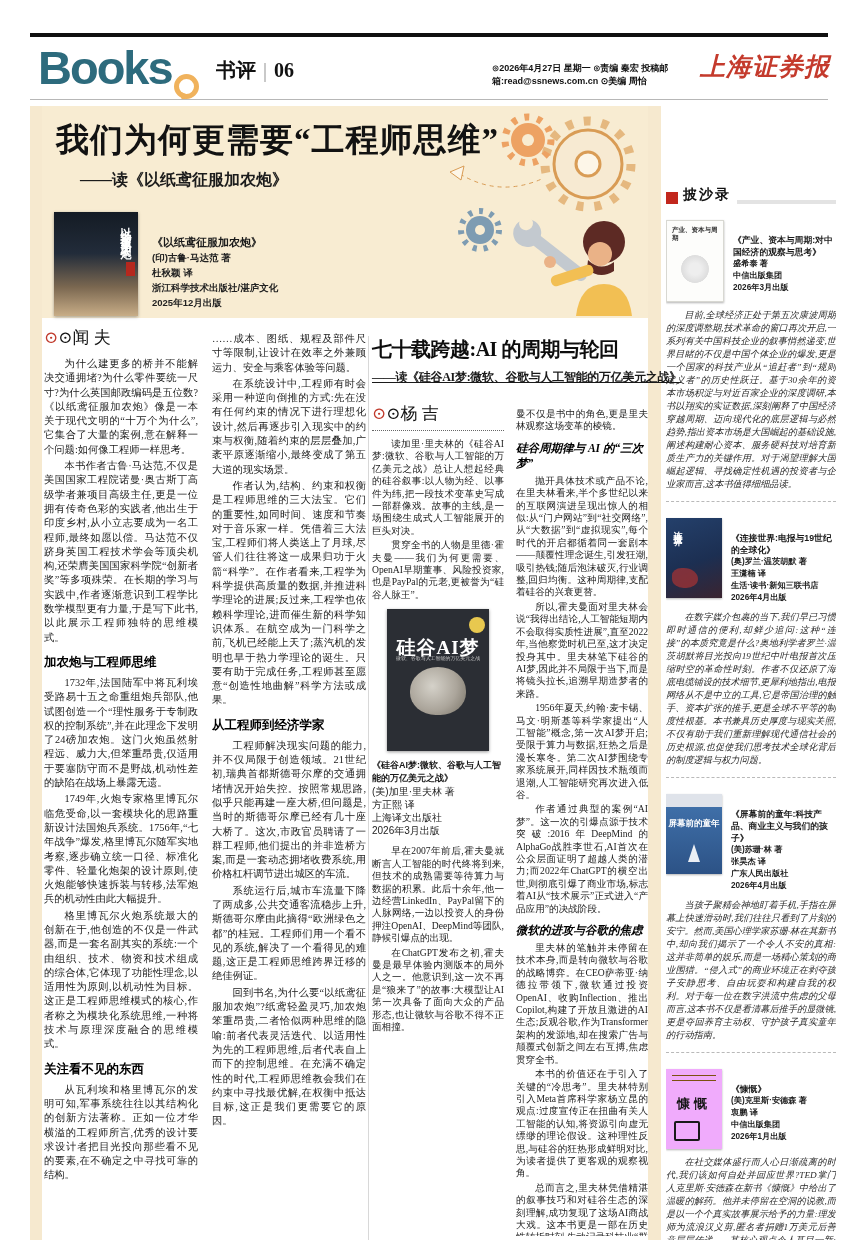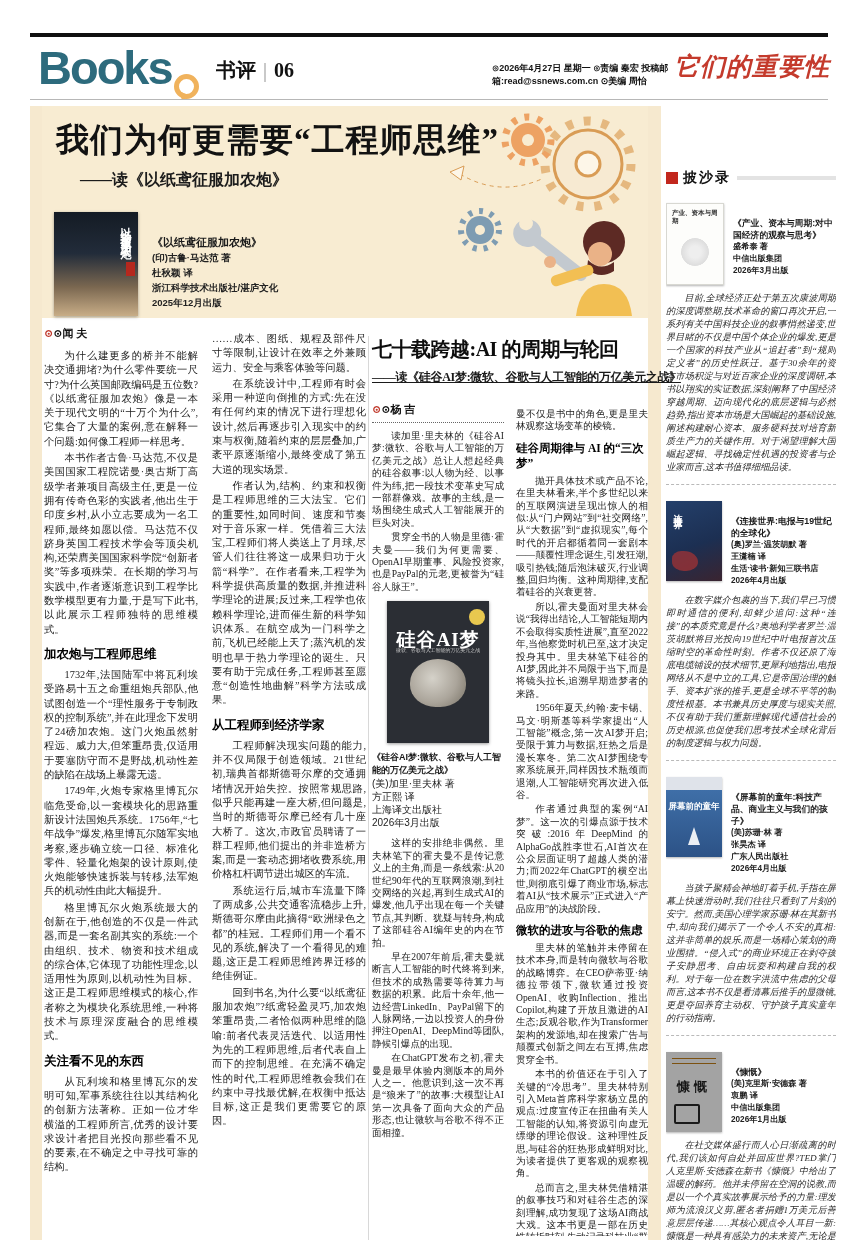--- a/index.html
+++ b/index.html
@@ -44,50 +44,50 @@
 
   
   .cols{position:absolute;display:flex;}
   .col{overflow:hidden;}
   .col p{margin:0 0 2px 0;text-align:justify;text-indent:2em;}
   .col p.noindent{text-indent:0;margin-top:8px;}
   .a1 .col{width:154px;height:916px;}
   .a1 .col p{font-size:10.3px;line-height:14.3px;color:#1b1b1b;}
   .a1{left:44px;top:324px;width:322px;gap:14px;}
   .subhead{font-weight:bold;font-size:12.5px;margin:9px 0 5px 0;color:#000;}
-  .byline{font-weight:bold;font-size:11px;margin:2px 0 8px 0;color:#111;}
+  .byline{font-weight:normal;font-size:17px;margin:2px 0 8px 0;color:#111;}
   .byline .mark{color:#c0392b;}
 
   .v-div{position:absolute;left:368px;top:336px;width:1px;height:904px;background:#d8d8d8;}
 
   .a2-head{position:absolute;left:372px;top:336px;width:276px;}
   .a2-title{font-size:20px;font-weight:bold;letter-spacing:-.5px;white-space:nowrap;color:#0d0d0d;}
   .a2-sub{font-size:12px;font-weight:bold;margin-top:6px;letter-spacing:-.3px;white-space:nowrap;text-decoration:underline;}
   .a2{left:372px;top:400px;width:276px;gap:12px;}
   .a2 .col{width:132px;height:836px;}
   .a2 .col p{font-size:9.6px;line-height:12.4px;}
-  .a2 .subhead{font-size:11.5px;margin:8px 0 4px 0;}
+  .a2 .subhead{font-size:11.5px;margin:8px 0 4px 0;font-style:italic;}
   .a2-byline{border-bottom:1px dotted #666;padding-bottom:5px;margin-bottom:7px;}
 
   .a2-cover{position:relative;width:102px;height:142px;margin:8px auto;background:#2b2e34;
             box-shadow:0 1px 3px rgba(0,0,0,.4);}
   .a2-cover .ct{position:absolute;left:0;right:0;top:26px;text-align:center;color:#fff;
             font-weight:bold;font-size:19px;letter-spacing:1px;}
   .a2-cover .cs{position:absolute;left:0;right:0;top:46px;text-align:center;color:#c9c9c9;
             font-size:5.5px;transform:scale(.9);}
   .a2-cover .brain{position:absolute;left:23px;top:58px;width:56px;height:48px;border-radius:50% 50% 46% 46%;
             background:radial-gradient(circle at 40% 40%,#e8e4da 0%,#b9b2a6 55%,#7d7668 100%);opacity:.9;}
   .a2-cover .sticker{position:absolute;right:4px;top:8px;width:16px;height:16px;border-radius:50%;background:#e8c84f;}
   .a2-meta{font-family:"Liberation Sans",sans-serif;margin:2px 0 8px 0;}
   .a2-meta .bt{font-size:9px;font-weight:bold;line-height:13px;}
   .a2-meta .bl{font-size:10px;font-weight:normal;line-height:13px;color:#222;}
 
   
   .sidebar{position:absolute;left:666px;top:106px;width:170px;height:1134px;overflow:hidden;}
-  .sb-head{margin-top:63px;display:flex;align-items:center;}
+  .sb-head{margin-top:80px;display:flex;align-items:flex-end;}
   .sb-head .sq{width:12px;height:12px;background:#c2271d;margin-right:5px;}
   .sb-head .tx{font-size:14px;font-weight:bold;letter-spacing:2px;color:#111;}
   .sb-head .ln{flex:1;height:4px;background:#e3e3e3;margin-left:6px;}
   .sb-book{display:flex;gap:9px;margin:16px 0 7px 0;}
   .sb-cover{width:56px;height:80px;flex:0 0 56px;box-shadow:0 1px 2px rgba(0,0,0,.3);position:relative;}
   .sb-meta{font-family:"Liberation Sans",sans-serif;padding-top:14px;}
   .sb-meta .bt{font-size:8.8px;font-weight:bold;line-height:12px;}
   .sb-meta .bl{font-size:8.2px;font-weight:bold;line-height:12px;color:#222;}
   .sb-text{font-size:9.2px;line-height:13px;text-align:justify;text-indent:2em;
            font-style:italic;color:#2a2a2a;margin:0;}
@@ -97,38 +97,38 @@
   .cover-b1 .t{position:absolute;left:5px;top:5px;font-size:6.5px;font-weight:bold;color:#333;line-height:8px;}
   .cover-b1 .c{position:absolute;left:14px;top:34px;width:28px;height:28px;border-radius:50%;
                background:radial-gradient(circle,#eee 30%,#ddd 70%,#fdfdfb 72%);}
   .cover-b2{background:linear-gradient(160deg,#24406b 0%,#1c2f52 55%,#3a2430 100%);}
   .cover-b2 .patch{position:absolute;left:6px;bottom:10px;width:26px;height:20px;background:#a33;opacity:.7;border-radius:40% 60% 50% 50%;}
   .cover-b2 .t{position:absolute;left:5px;top:6px;writing-mode:vertical-rl;color:#fff;font-weight:bold;font-size:9px;letter-spacing:2px;}
   .cover-b3{background:linear-gradient(180deg,#dfe3ea 0%,#dfe3ea 16%,#3f6fa8 16%,#2c5286 100%);}
   .cover-b3 .t{position:absolute;left:0;right:0;top:24px;text-align:center;color:#fff;font-weight:bold;font-size:8.5px;}
   .cover-b3 .fig{position:absolute;left:22px;bottom:12px;width:12px;height:18px;
                  background:#fff;clip-path:polygon(50% 0,100% 100%,0 100%);opacity:.9;}
-  .cover-b4{background:#a3a3a3;}
+  .cover-b4{background:#f0abfc;}
   .cover-b4 .t{position:absolute;left:0;right:0;top:26px;text-align:center;color:#151515;font-weight:bold;font-size:13px;letter-spacing:4px;}
   .cover-b4 .deco{position:absolute;left:8px;bottom:8px;width:22px;height:16px;border:2px solid #1a1a1a;border-radius:2px;}
   .cover-b4 .top{position:absolute;left:6px;top:6px;right:6px;height:4px;border-top:1px solid #7c5110;border-bottom:1px solid #7c5110;}
 </style>
 </head>
 <body>
 
 <div class="page">
 
   <div class="top-rule"></div>
   <div class="brand">Books</div>
   <span class="bubble"></span>
   <div class="section-label">
     <span>书评</span><span class="pipe">|</span><span>06</span>
   </div>
   <div class="dateline">⊙2026年4月27日 星期一 ⊙责编 秦宏 投稿邮箱:read@ssnews.com.cn ⊙美编 周怡</div>
-  <div class="masthead">它们的重要性</div>
+  <div class="masthead">上海证券报</div>
   <div class="header-line"></div>
 
   <div class="left-rail"></div>
   <div class="mid-rail"></div>
 
   <div class="feature-bg"></div>
   <div class="f-title">我们为何更需要“工程师思维”</div>
   <div class="f-sub">——读《以纸鸢征服加农炮》</div>
 
   <svg class="illus" viewBox="0 0 238 204">
@@ -210,21 +210,20 @@
         <div class="brain"></div>
         <div class="sticker"></div>
       </div>
       <div class="a2-meta">
         <div class="bt">《硅谷AI梦:微软、谷歌与人工智能的万亿美元之战》</div>
         <div class="bl">(美)加里·里夫林 著</div>
         <div class="bl">方正熙 译</div>
         <div class="bl">上海译文出版社</div>
         <div class="bl">2026年3月出版</div>
       </div>
-      <p>这样的安排绝非偶然。里夫林笔下的霍夫曼不是传记意义上的主角,而是一条线索:从20世纪90年代的互联网浪潮,到社交网络的兴起,再到生成式AI的爆发,他几乎出现在每一个关键节点,其判断、犹疑与转身,构成了这部硅谷AI编年史的内在节拍。</p>
       <p>早在2007年前后,霍夫曼就断言人工智能的时代终将到来,但技术的成熟需要等待算力与数据的积累。此后十余年,他一边经营LinkedIn、PayPal留下的人脉网络,一边以投资人的身份押注OpenAI、DeepMind等团队,静候引爆点的出现。</p>
       <p>在ChatGPT发布之初,霍夫曼是最早体验内测版本的局外人之一。他意识到,这一次不再是“狼来了”的故事:大模型让AI第一次具备了面向大众的产品形态,也让微软与谷歌不得不正面相撞。</p>
     </div>
     <div class="col">
       <p class="noindent">曼不仅是书中的角色,更是里夫林观察这场变革的棱镜。</p>
       <div class="subhead">硅谷周期律与 AI 的“三次梦”</div>
       <p>抛开具体技术或产品不论,在里夫林看来,半个多世纪以来的互联网演进呈现出惊人的相似:从“门户网站”到“社交网络”,从“大数据”到“虚拟现实”,每个时代的开启都循着同一套剧本——颠覆性理念诞生,引发狂潮,吸引热钱;随后泡沫破灭,行业调整,回归均衡。这种周期律,支配着硅谷的兴衰更替。</p>
       <p>所以,霍夫曼面对里夫林会说“我得出结论,人工智能短期内不会取得实质性进展”,直至2022年,当他察觉时机已至,这才决定投身其中。里夫林笔下硅谷的AI梦,因此并不局限于当下,而是将镜头拉长,追溯早期造梦者的来路。</p>
       <p>1956年夏天,约翰·麦卡锡、马文·明斯基等科学家提出“人工智能”概念,第一次AI梦开启;受限于算力与数据,狂热之后是漫长寒冬。第二次AI梦围绕专家系统展开,同样因技术瓶颈而退潮,人工智能研究再次进入低谷。</p>
       <p>作者通过典型的案例“AI梦”。这一次的引爆点源于技术突破:2016年DeepMind的AlphaGo战胜李世石,AI首次在公众层面证明了超越人类的潜力;而2022年ChatGPT的横空出世,则彻底引爆了商业市场,标志着AI从“技术展示”正式进入“产品应用”的决战阶段。</p>

